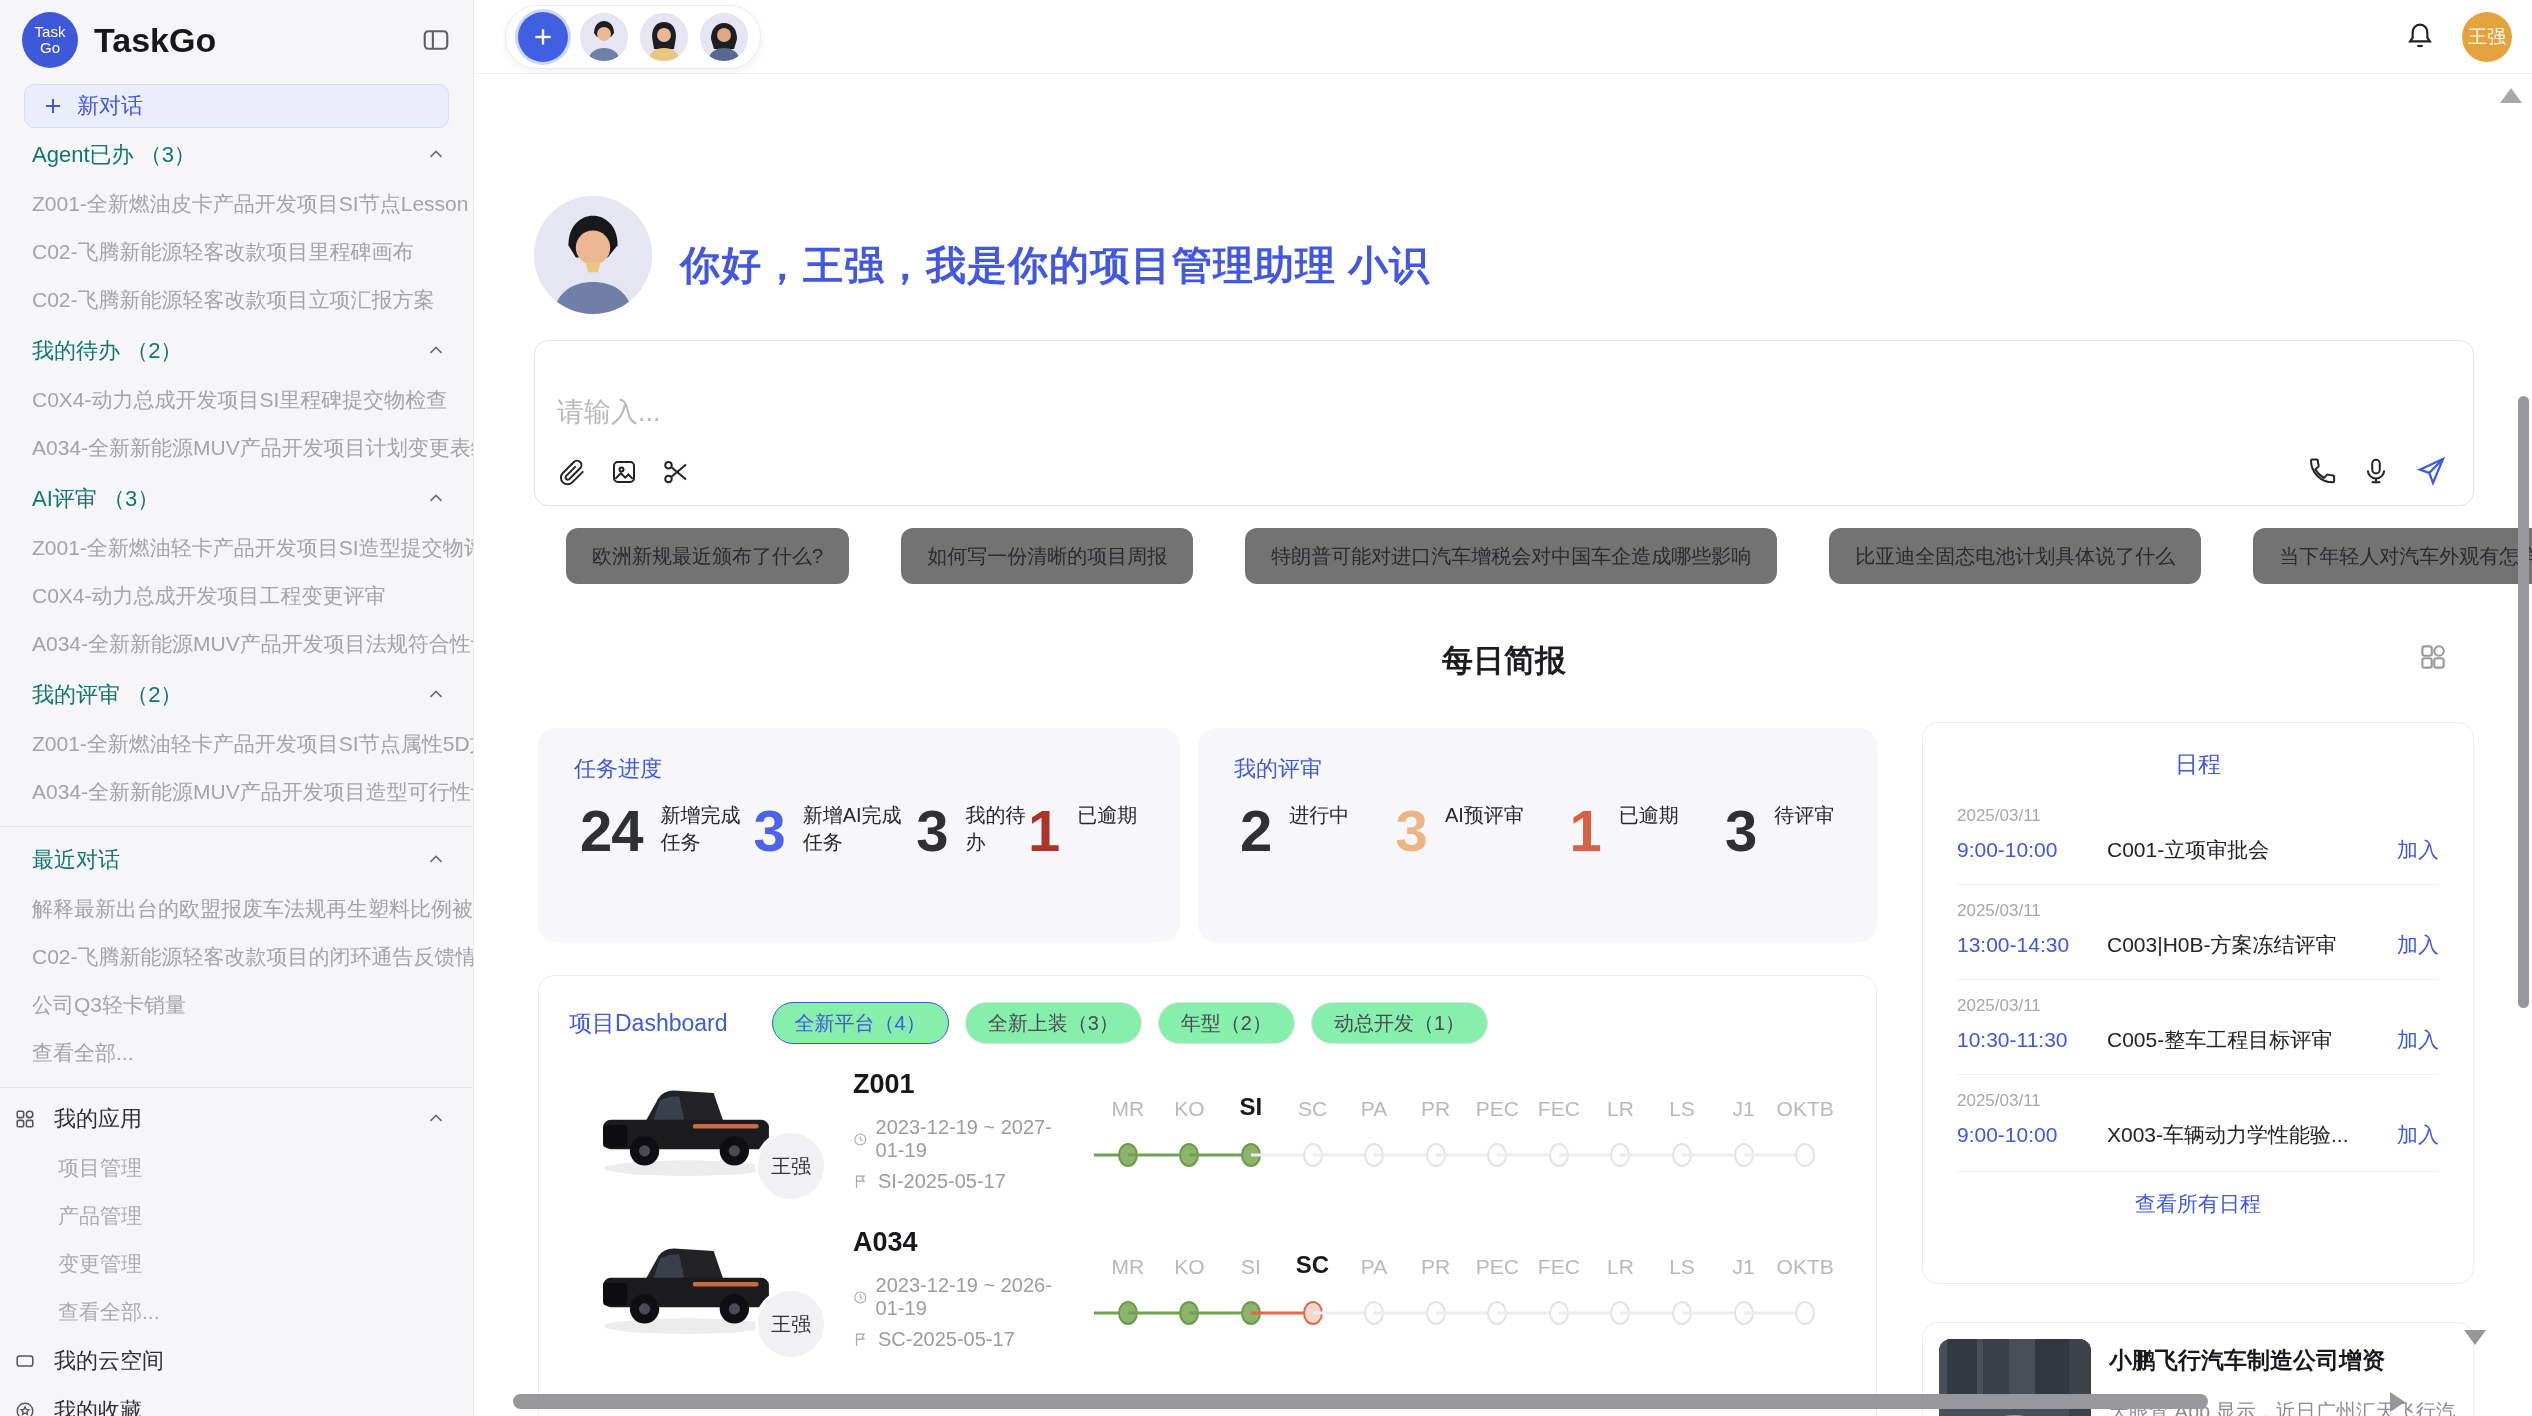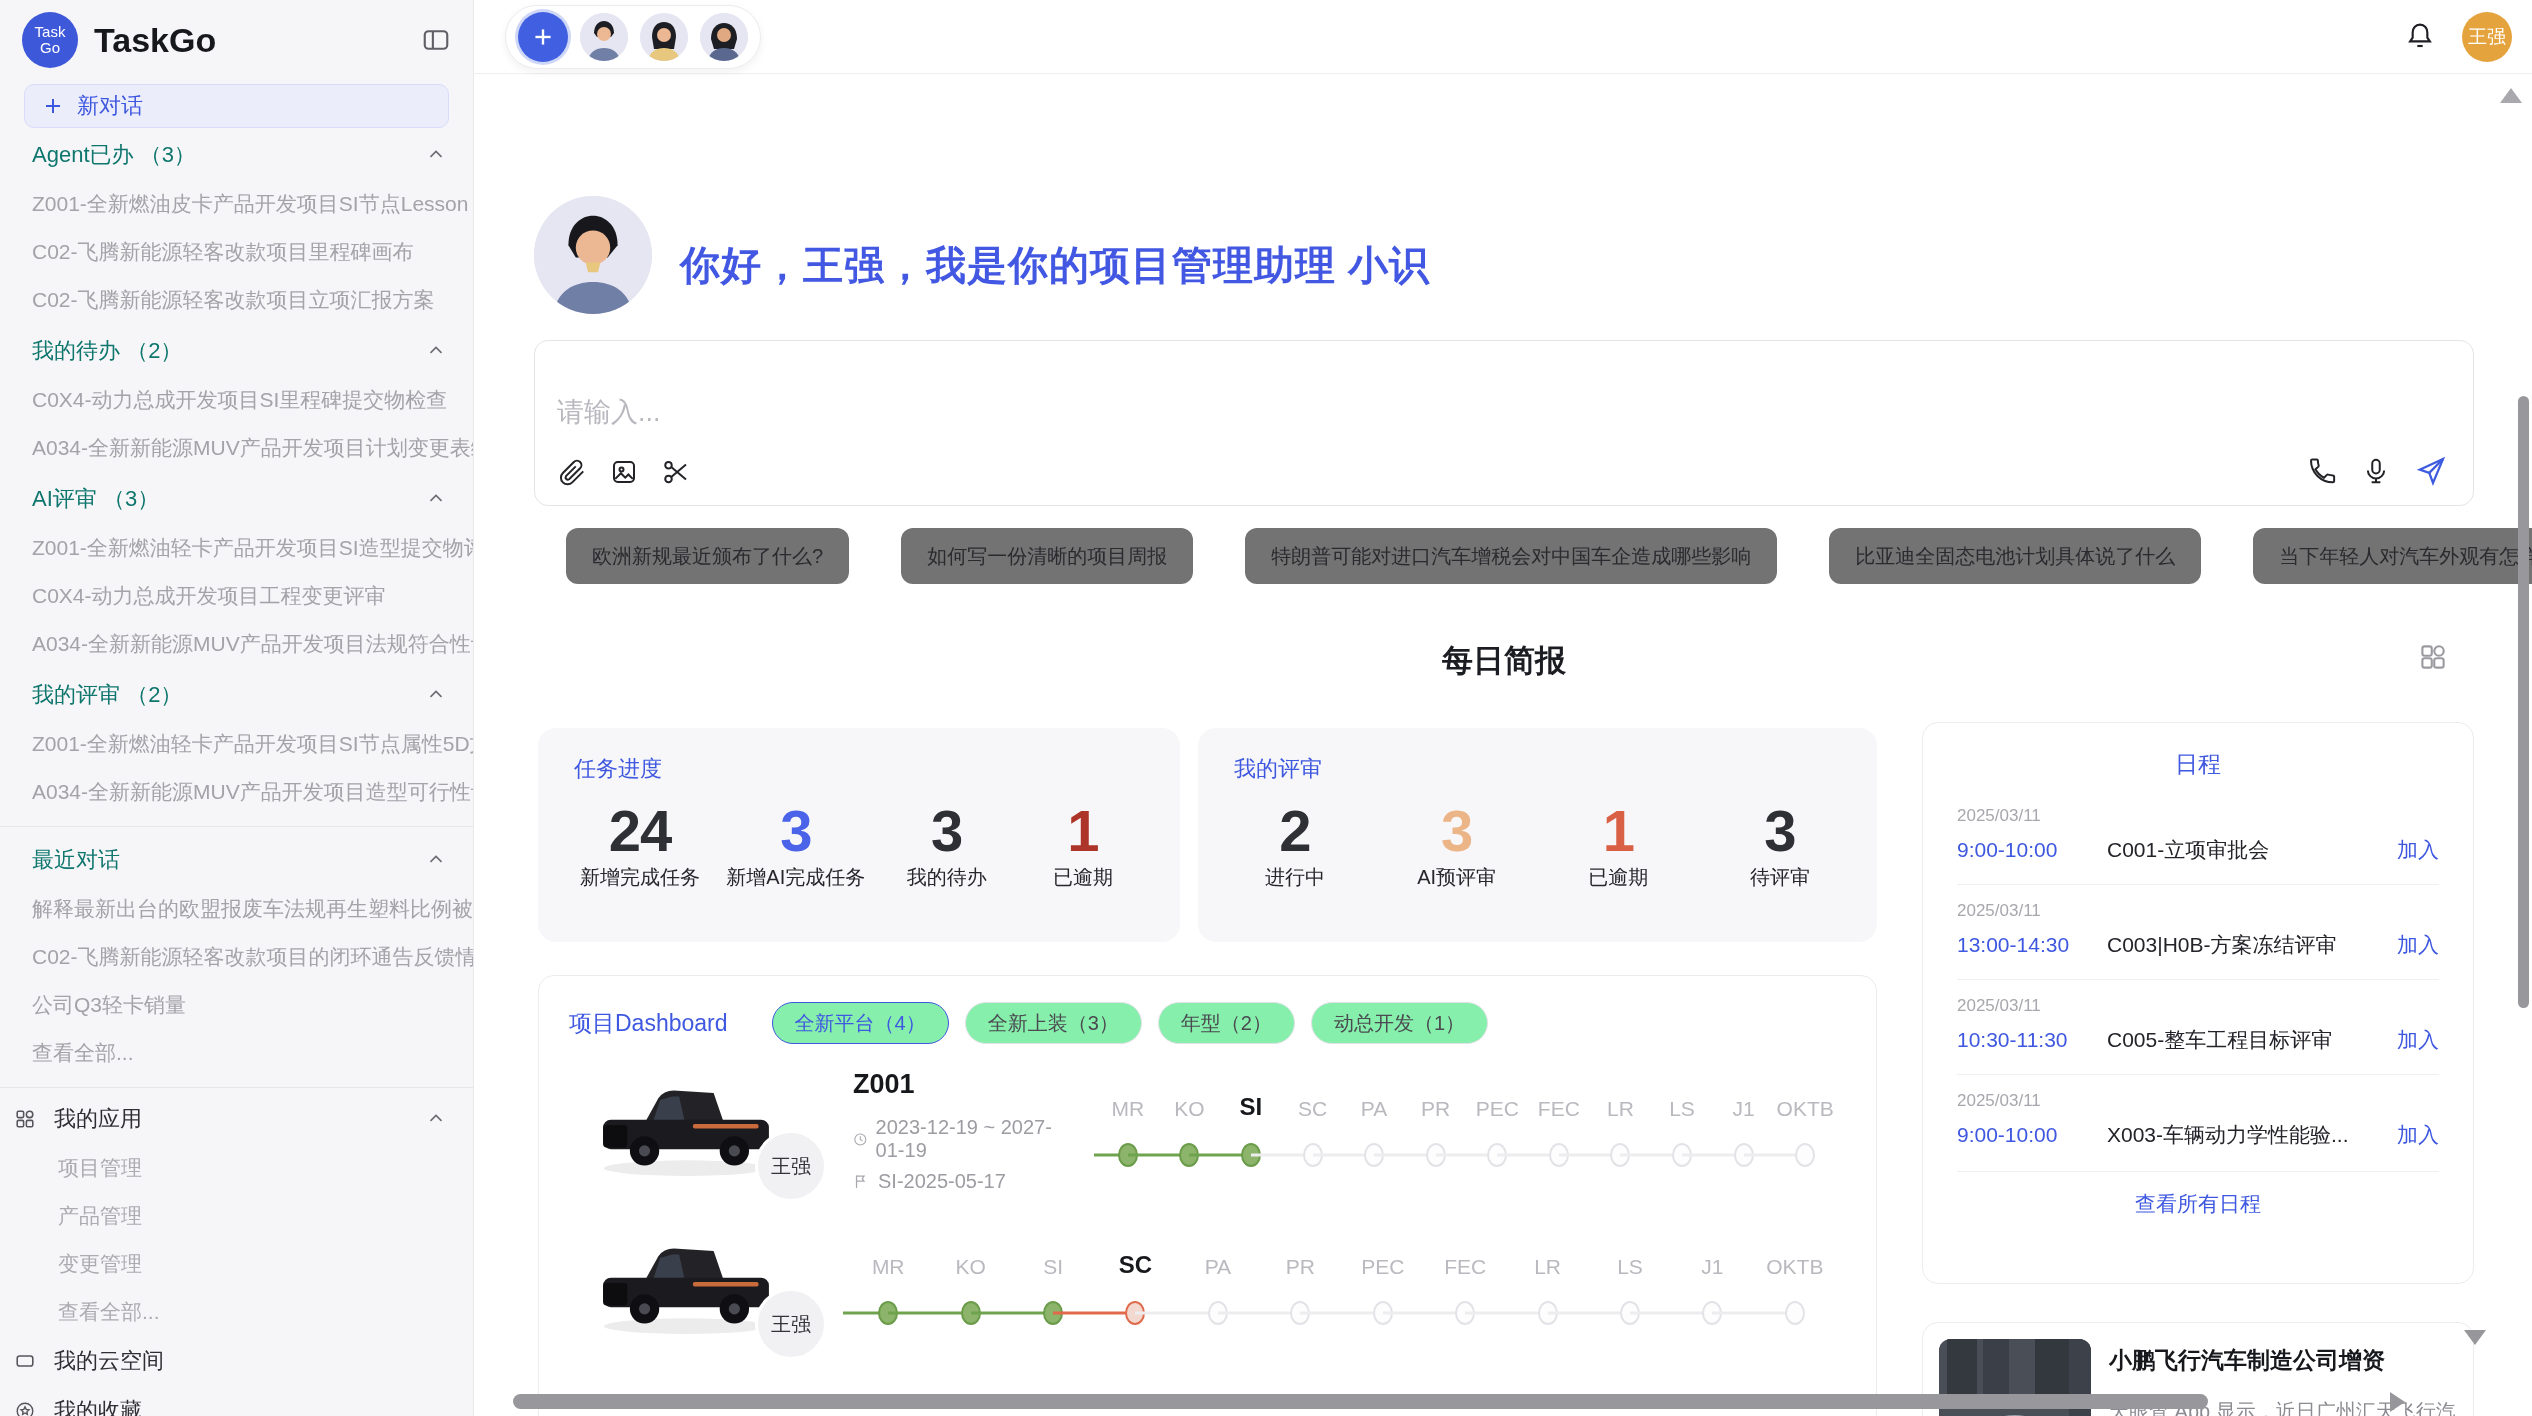--- a/index.html
+++ b/index.html
@@ -72,21 +72,21 @@
   .briefing-title { position:absolute; left:60px; top:640px; width:1940px; text-align:center;
     font-size:31px; font-weight:700; color:#1c1d22; }
   .briefing-grid-icon { position:absolute; left:1944px; top:642px; color:#9a9aa0; cursor:pointer; }
 
   .stat-card { position:absolute; top:728px; height:214px; background:#f7f7f9; border-radius:18px;
     padding:26px 36px 24px 36px; }
   #stat-card-0 { left:64px; width:642px; }
   #stat-card-1 { left:724px; width:679px; }
   .stat-card-title { font-size:22px; color:#3f58e0; }
   .stat-row { display:flex; justify-content:space-between; margin-top:18px; padding:0 6px; }
-  .stat-cell { display:flex; flex-direction:column; align-items:center; gap:4px; min-width:110px; }
+  .stat-cell { display:flex; flex-direction:row; gap:18px; min-width:110px; }
   .stat-value { font-size:58px; font-weight:600; letter-spacing:-1px; line-height:1; }
   .stat-label { font-size:20px; color:#26262b; }
 
   .dash-card { position:absolute; left:64px; top:975px; width:1339px; height:520px;
     border:1px solid #ececef; border-radius:16px; background:#fff; overflow:hidden; }
   .dash-header { display:flex; align-items:center; gap:18px; padding:26px 30px 8px 30px; }
   .dash-title { font-size:23px; color:#3f58e0; margin-right:26px; }
   .filter-chip { height:42px; border-radius:999px; border:1px solid #e1e1e6; background:#86efac;
     display:flex; align-items:center; padding:0 22px; font-size:20px; color:#4a4a50; cursor:pointer; white-space:nowrap; }
   .filter-chip.active { border-color:#3f58e0; color:#3f58e0; }
@@ -613,20 +613,37 @@
         <rect x="118" y="57" width="76" height="5" rx="2" fill="#c96b3a"></rect>
         <circle cx="62" cy="88" r="17" fill="#0f0f13"></circle>
               <circle cx="62" cy="88" r="6.5" fill="#4a4a52"></circle>
         <circle cx="166" cy="88" r="17" fill="#0f0f13"></circle>
               <circle cx="166" cy="88" r="6.5" fill="#4a4a52"></circle>
       </svg>
       <div class="proj-owner">
               <span>王强</span>
             </div>
     </div>
+    <div class="proj-info">
+      <div class="proj-code">A034</div>
+      <div class="proj-meta">
+        <svg width="17" height="17" viewBox="0 0 24 24" fill="none" stroke="#a8a8ae" stroke-width="1.8">
+          <circle cx="12" cy="12" r="9"></circle>
+                <polyline points="12 6.5 12 12 15.5 14"></polyline>
+        </svg>
+        <span>2023-12-19 ~ 2026-01-19</span>
+      </div>
+      <div class="proj-meta">
+        <svg width="17" height="17" viewBox="0 0 24 24" fill="none" stroke="#a8a8ae" stroke-width="1.8">
+          <line x1="5" y1="3.5" x2="5" y2="21"></line>
+                <path d="M5 4.5h10.5l-2.4 3.5 2.4 3.5H5"></path>
+        </svg>
+        <span>SC-2025-05-17</span>
+      </div>
+    </div>
     <div class="ms-track">
             <div class="ms-cell">
               <div class="ms-label">MR</div>
               <div class="ms-node-wrap">
                 <div class="seg stub seg-green"></div>
                 <div class="dot dot-green"></div>
               </div>
             </div>
             <div class="ms-cell">
               <div class="ms-label">KO</div>

